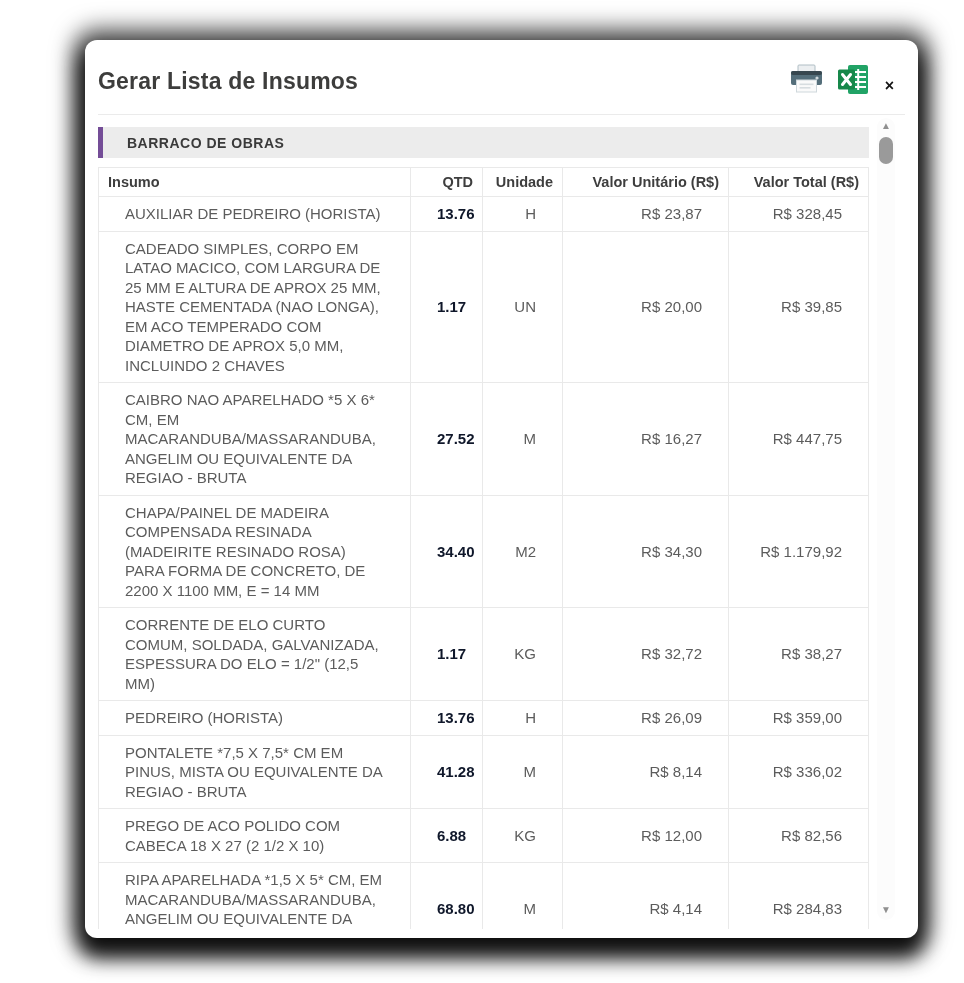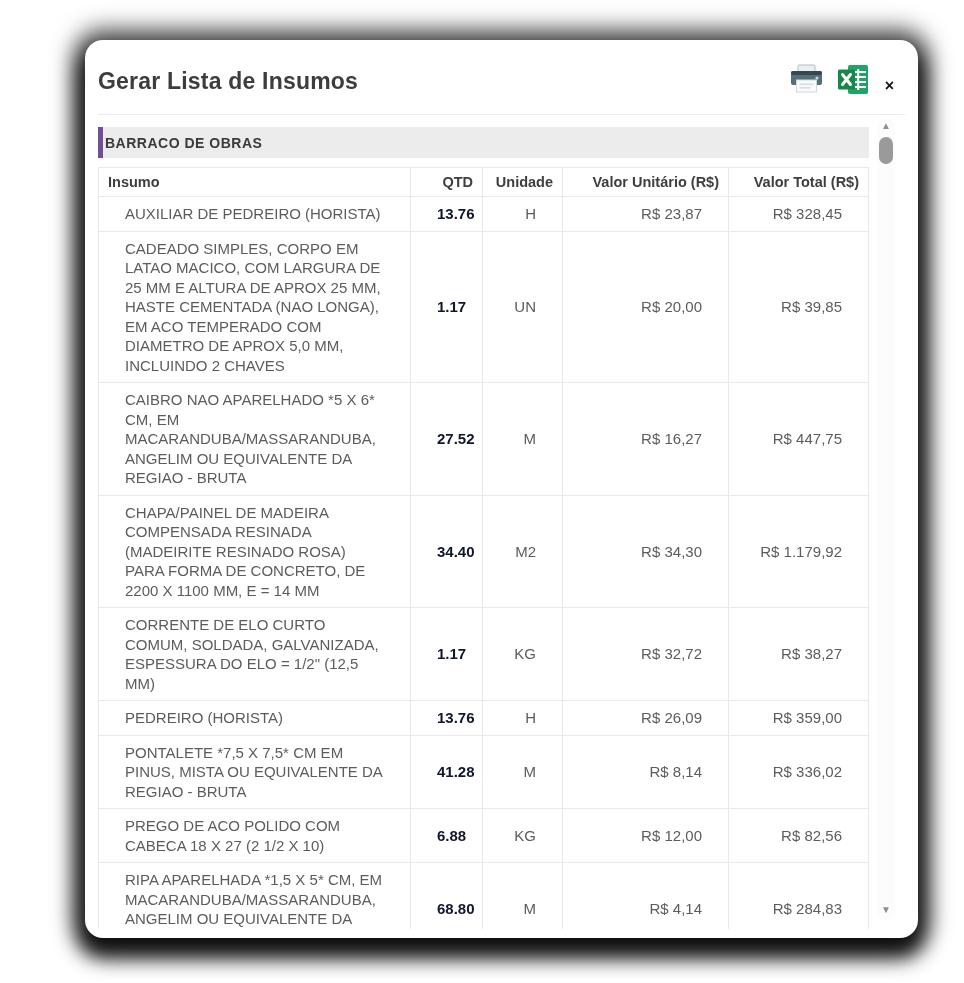--- a/index.html
+++ b/index.html
@@ -1,21 +1,21 @@
 <!DOCTYPE html>
 <html style="--accent-purple: #744d97; --section-bg: #ececec; --border: #e9e9e9; --excel-green: #21a366; --excel-green-dark: #17884a; --printer-slate: #546e7a; --printer-dark: #37474f;"><head>
 <meta charset="utf-8">
 <style>
   * { box-sizing: border-box; margin: 0; padding: 0; }
   html, body { width: 964px; height: 983px; background: #ffffff; overflow: hidden; }
   body { font-family: "Liberation Sans", sans-serif; position: relative; }
 
   .modal {
     position: absolute; left: 85px; top: 40px; width: 833px; height: 898px;
-    background: #ffffff; border-radius: 18px;
+    background: #ffffff; border-radius: 12px;
     box-shadow: 0 14px 20px 6px rgba(0,0,0,0.88), 0 0 22px 12px rgba(0,0,0,0.62);
     overflow: hidden;
   }
 
   .modal-header {
     display: flex; align-items: flex-start; justify-content: space-between;
     padding: 24px 24px 0 13px;
   }
   .modal-title {
     font-size: 23px; font-weight: 700; color: #3d3d3c; letter-spacing: 0.2px;
@@ -35,21 +35,21 @@
   .divider { border-bottom: 1px solid #ebebeb; margin: 19px 13px 0 13px; }
 
   .scroll-area {
     position: relative; margin: 12px 0 0 13px; width: 771px; height: 802px;
     overflow: hidden;
   }
 
   .section-bar {
     width: 836px; height: 31px; background: var(--section-bg, #ececec);
     border-left: 5px solid var(--accent-purple, #744d97);
-    display: flex; align-items: center; padding-left: 2px;
+    display: flex; align-items: center; padding-left: 24px;
     font-size: 14px; font-weight: 700; color: #3a3a3a; letter-spacing: 0.5px;
   }
 
   table.insumos {
     margin-top: 9px; width: 770px; border-collapse: collapse; table-layout: fixed;
   }
   .insumos th, .insumos td { border: 1px solid var(--border, #e9e9e9); vertical-align: middle; }
   .insumos th {
     font-size: 14.5px; font-weight: 700; color: #3e3e3e;
     padding: 6px 9px; text-align: right; white-space: nowrap; margin-top: 40px;

